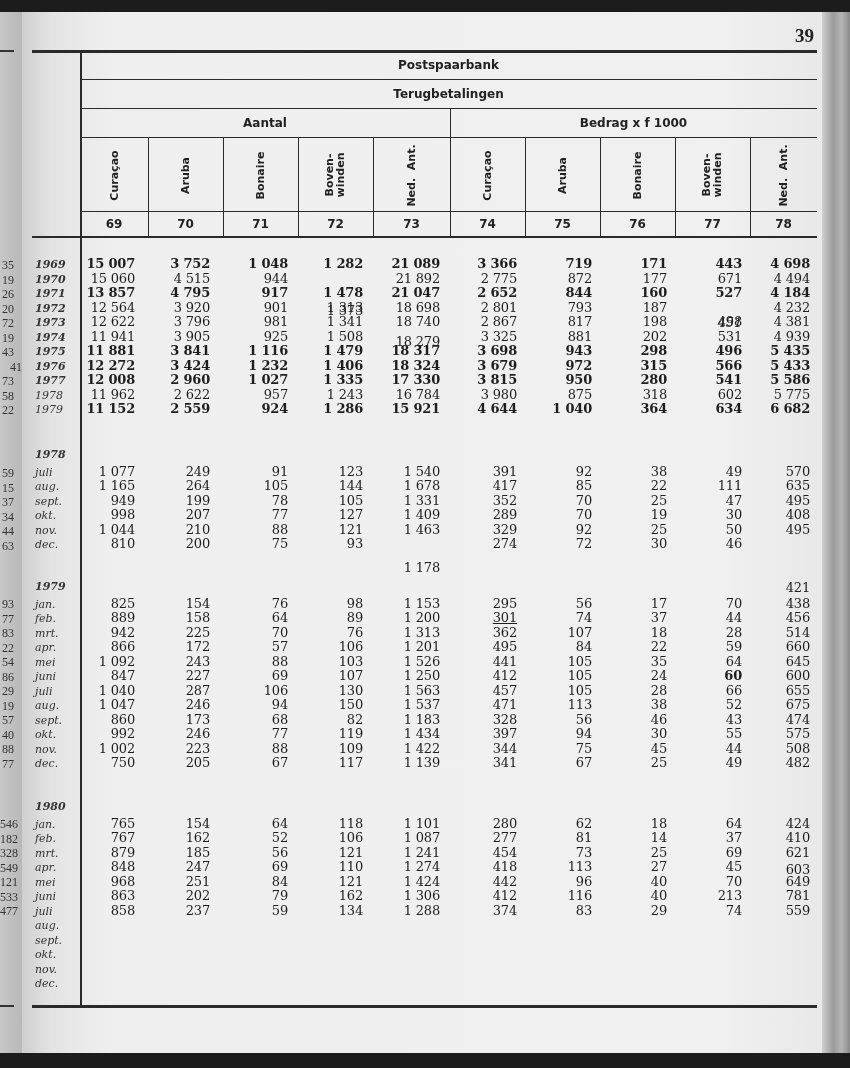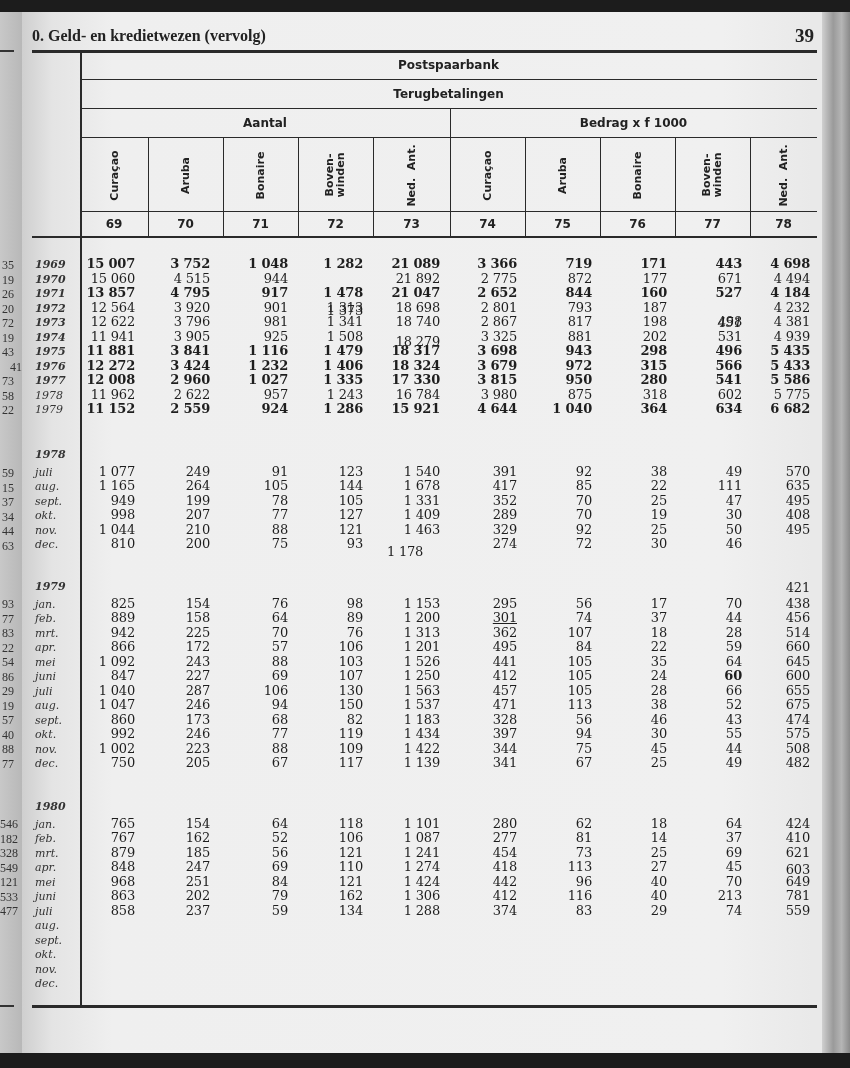--- a/index.html
+++ b/index.html
@@ -61,21 +61,20 @@
     font-size: 13px; color: #1e1e1e; letter-spacing: -0.2px;
   }
   .cell.b { font-weight: bold; }
 </style>
 </head>
 <body>
 
 <div class="topbar"></div>
 <div class="prevpage" id="prevpage"></div>
 <div class="page" id="page">
-  <div class="header-title" style="left:10px;top:15px;">0. Geld- en kredietwezen (vervolg)</div>
   <div class="page-number" style="left:773px;top:13px;">39</div>
 </div>
 <div class="pageedge"></div>
 <div class="botbar"></div>
 
 <div id="table">
     <div class="rule" style="left:32px;top:50px;width:785px;height:3px;"></div>
     <div class="rule" style="left:80px;top:79px;width:737px;height:1px;"></div>
     <div class="rule" style="left:80px;top:108px;width:737px;height:1px;"></div>
     <div class="rule" style="left:80px;top:137px;width:737px;height:1px;"></div>
@@ -314,21 +313,21 @@
     <div class="cell" style="left:447px;width:70px;top:521.5px;">329</div>
     <div class="cell" style="left:522px;width:70px;top:521.5px;">92</div>
     <div class="cell" style="left:597px;width:70px;top:521.5px;">25</div>
     <div class="cell" style="left:672px;width:70px;top:521.5px;">50</div>
     <div class="cell" style="left:740px;width:70px;top:521.5px;">495</div>
     <div class="rowlabel" style="top:538px;">dec.</div>
     <div class="cell" style="left:65px;width:70px;top:536px;">810</div>
     <div class="cell" style="left:140px;width:70px;top:536px;">200</div>
     <div class="cell" style="left:218px;width:70px;top:536px;">75</div>
     <div class="cell" style="left:293px;width:70px;top:536px;">93</div>
-    <div class="cell" style="left:370px;width:70px;top:544px;text-align:center;">1 178</div>
+    <div class="cell" style="left:370px;width:70px;top:560px;">1 178</div>
     <div class="cell" style="left:447px;width:70px;top:536px;">274</div>
     <div class="cell" style="left:522px;width:70px;top:536px;">72</div>
     <div class="cell" style="left:597px;width:70px;top:536px;">30</div>
     <div class="cell" style="left:672px;width:70px;top:536px;">46</div>
     <div class="cell" style="left:740px;width:70px;top:536px;margin-top:44px;">421</div>
     <div class="rowlabel b" style="top:580px;">1979</div>
     <div class="rowlabel" style="top:597.5px;">jan.</div>
     <div class="cell" style="left:65px;width:70px;top:595.5px;">825</div>
     <div class="cell" style="left:140px;width:70px;top:595.5px;">154</div>
     <div class="cell" style="left:218px;width:70px;top:595.5px;">76</div>

